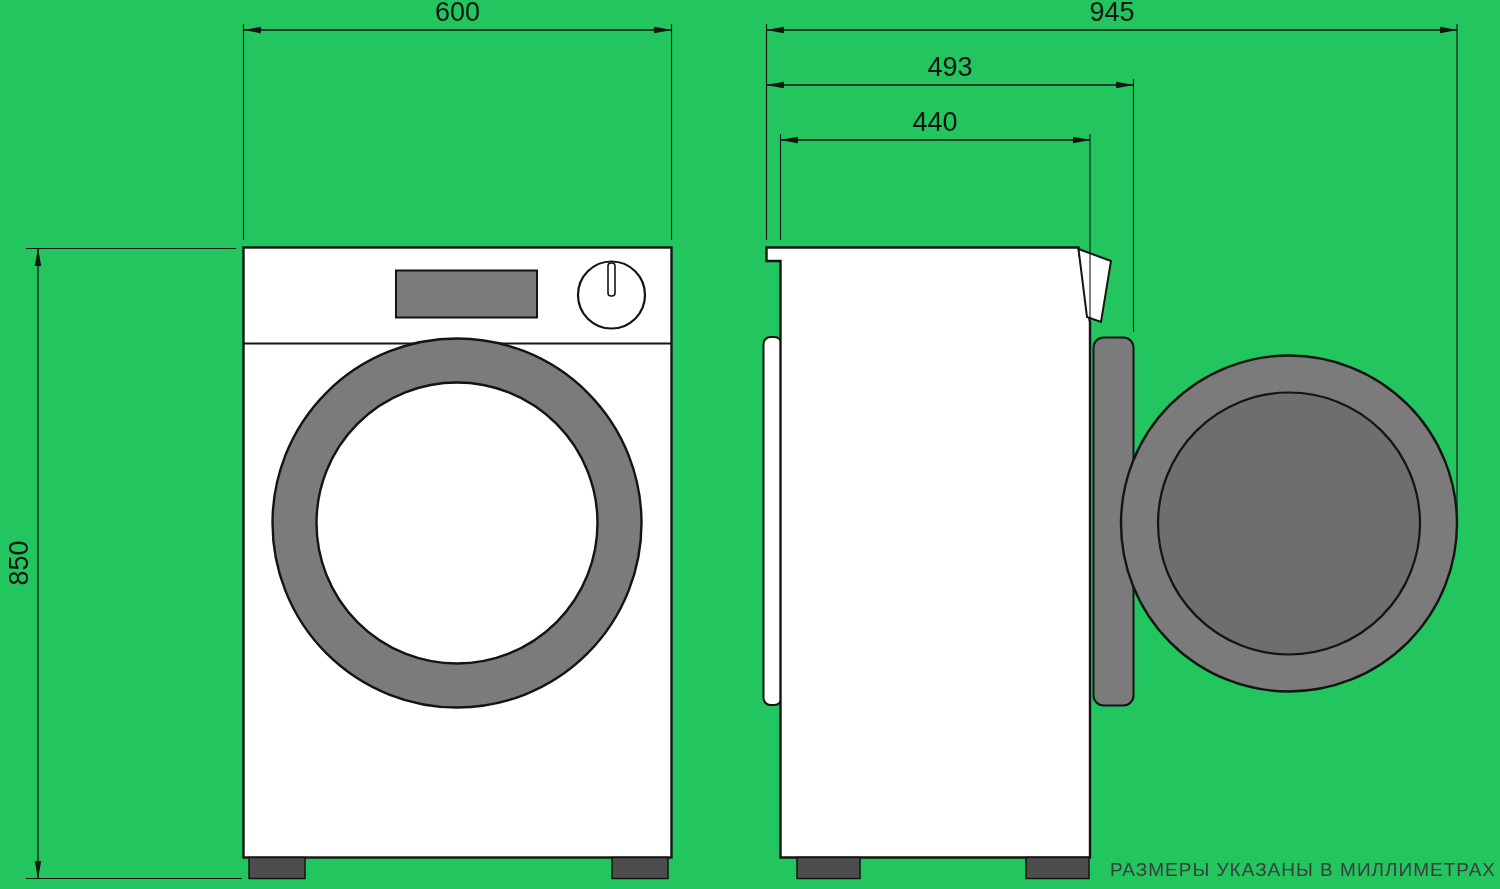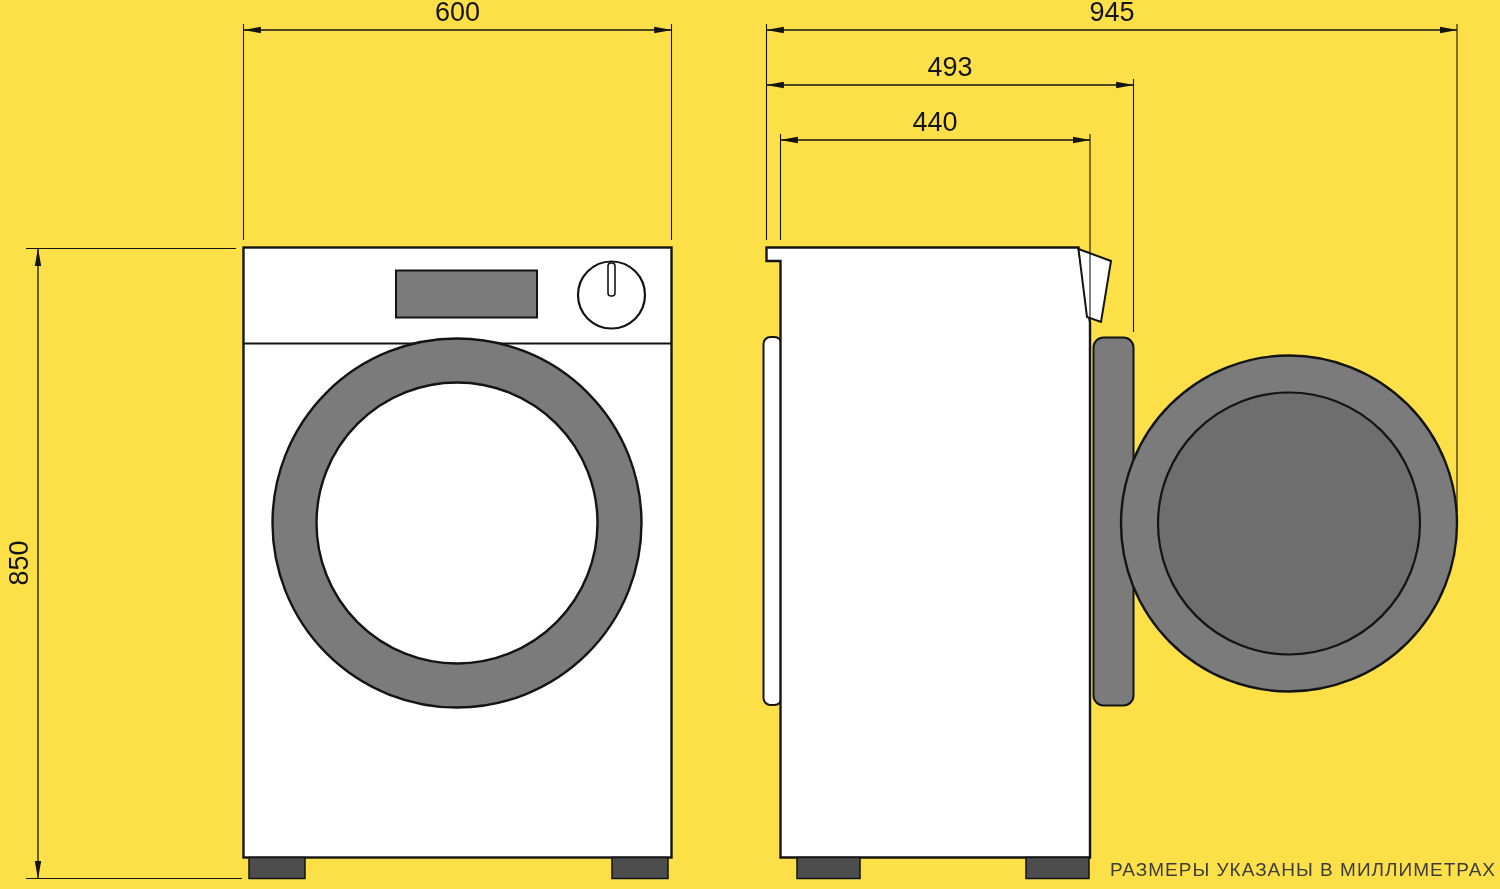--- a/index.html
+++ b/index.html
@@ -3,21 +3,21 @@
 <meta charset="utf-8">
 <style>
   html, body {
     margin: 0;
     padding: 0;
     background: #ffffff;
   }
   .stage {
     width: 1500px;
     height: 889px;
-    background: #fde047;
+    background: #22c55e;
     overflow: hidden;
   }
   svg { display: block; }
   .ext  { stroke: #141414; stroke-width: 1.1; fill: none; }
   .dim  { stroke: #141414; stroke-width: 1.3; fill: none; }
   .dimtxt {
     font-family: "Liberation Sans", sans-serif;
     font-size: 27px;
     fill: #141414;
     text-anchor: middle;

